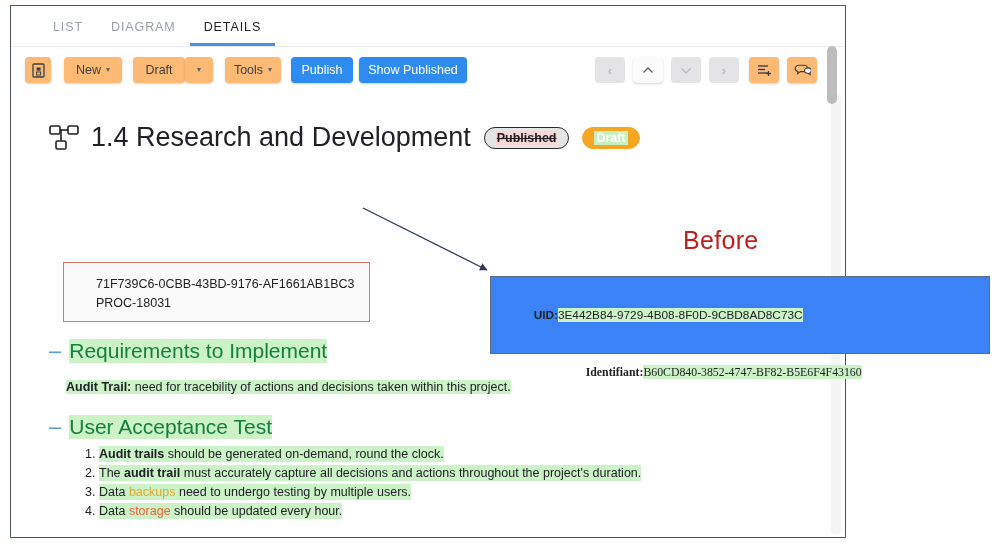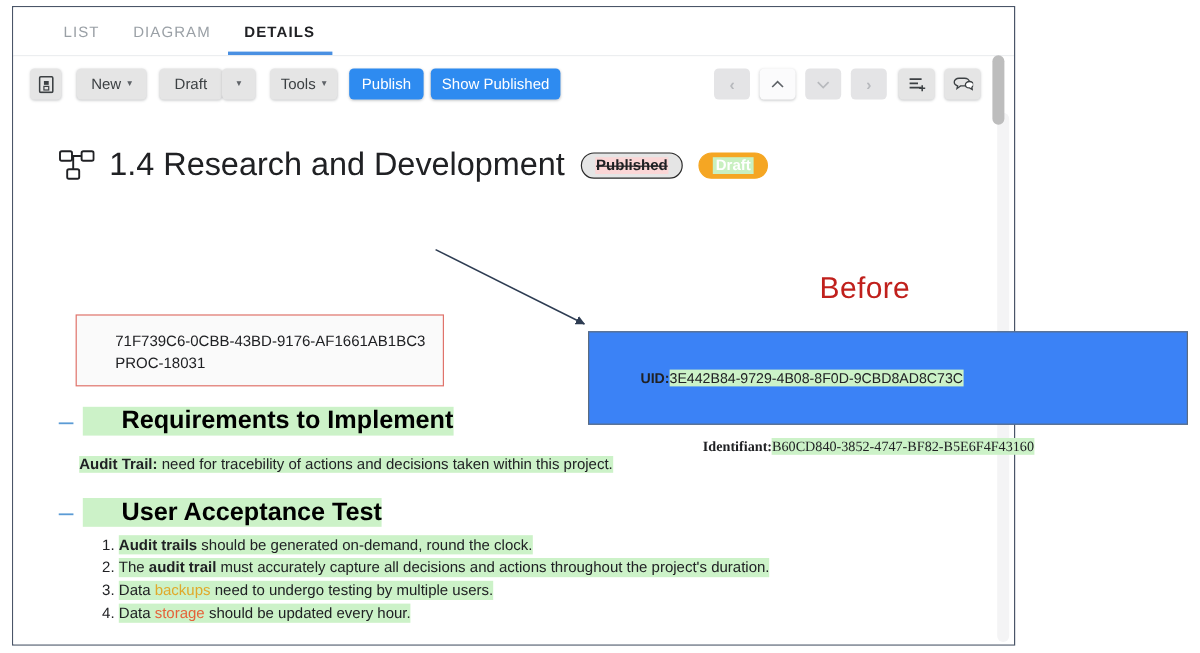--- a/index.html
+++ b/index.html
@@ -24,32 +24,32 @@
     background:#ffffff;
     display:flex;align-items:flex-end;
     padding-left:28px;box-sizing:border-box;
   }
   .tab{
     font-size:12.5px;letter-spacing:.9px;color:#9aa0a6;
     padding:0 14px 9px 14px;cursor:pointer;
     border-bottom:3px solid transparent;
     font-family:"Liberation Sans", sans-serif;
   }
-  .tab.active{color:#202124;border-bottom-color:#4a90e2;font-weight:700;}
+  .tab.active{color:#202124;border-bottom-color:#4a90e2;font-weight:400;}
   #tab-underline-rule{
     position:absolute;left:0;top:40px;width:100%;height:1px;background:#e8eaed;
   }
   
   #toolbar{
     position:absolute;left:0;top:41px;width:100%;height:47px;
     background:#ffffff;
   }
   .tb-btn{
     position:absolute;height:26px;
-    background:#e5e5e5;border:none;border-radius:4px;
+    background:#fdba74;border:none;border-radius:4px;
     box-shadow:0 1px 2px rgba(60,64,67,.22);
     font-size:12.5px;color:#3c4043;
     display:flex;align-items:center;justify-content:center;
     cursor:pointer;box-sizing:border-box;
     font-family:"Liberation Sans", sans-serif;
   }
   .tb-btn .caret{margin-left:5px;font-size:8px;line-height:1;color:#5f6368;}
   .tb-blue{
     background:#2e8bf0;color:#ffffff;box-shadow:0 1px 2px rgba(60,64,67,.25);
   }
@@ -93,21 +93,21 @@
   
   #uid-box{
     position:absolute;left:52px;top:168px;width:307px;height:60px;
     border:1.5px solid #e0736b;background:#fafafa;box-sizing:border-box;
     padding:12px 0 0 32px;
   }
   .uid-line{font-size:12.5px;color:#202124;line-height:19px;font-family:"Liberation Sans", sans-serif;}
   
   .sec-head{position:absolute;display:flex;align-items:center;}
   .sec-minus{color:#5b9bd5;font-size:22px;line-height:1;margin-right:8px;font-weight:400;}
-  .sec-title{font-size:21px;color:#000000;font-weight:700;padding-left:32px;}
+  .sec-title{font-size:21px;color:#15803d;font-weight:400;}
   .hl{background:#ccf2c8;}
   
   #audit-para{
     position:absolute;left:55px;top:285px;font-size:12.5px;color:#202124;
     line-height:17px;
   }
   #audit-para b{font-weight:700;}
   #uat-list{
     position:absolute;left:60px;top:351px;margin:0;padding:0 0 0 28px;
     font-size:12.5px;color:#202124;list-style:decimal;

